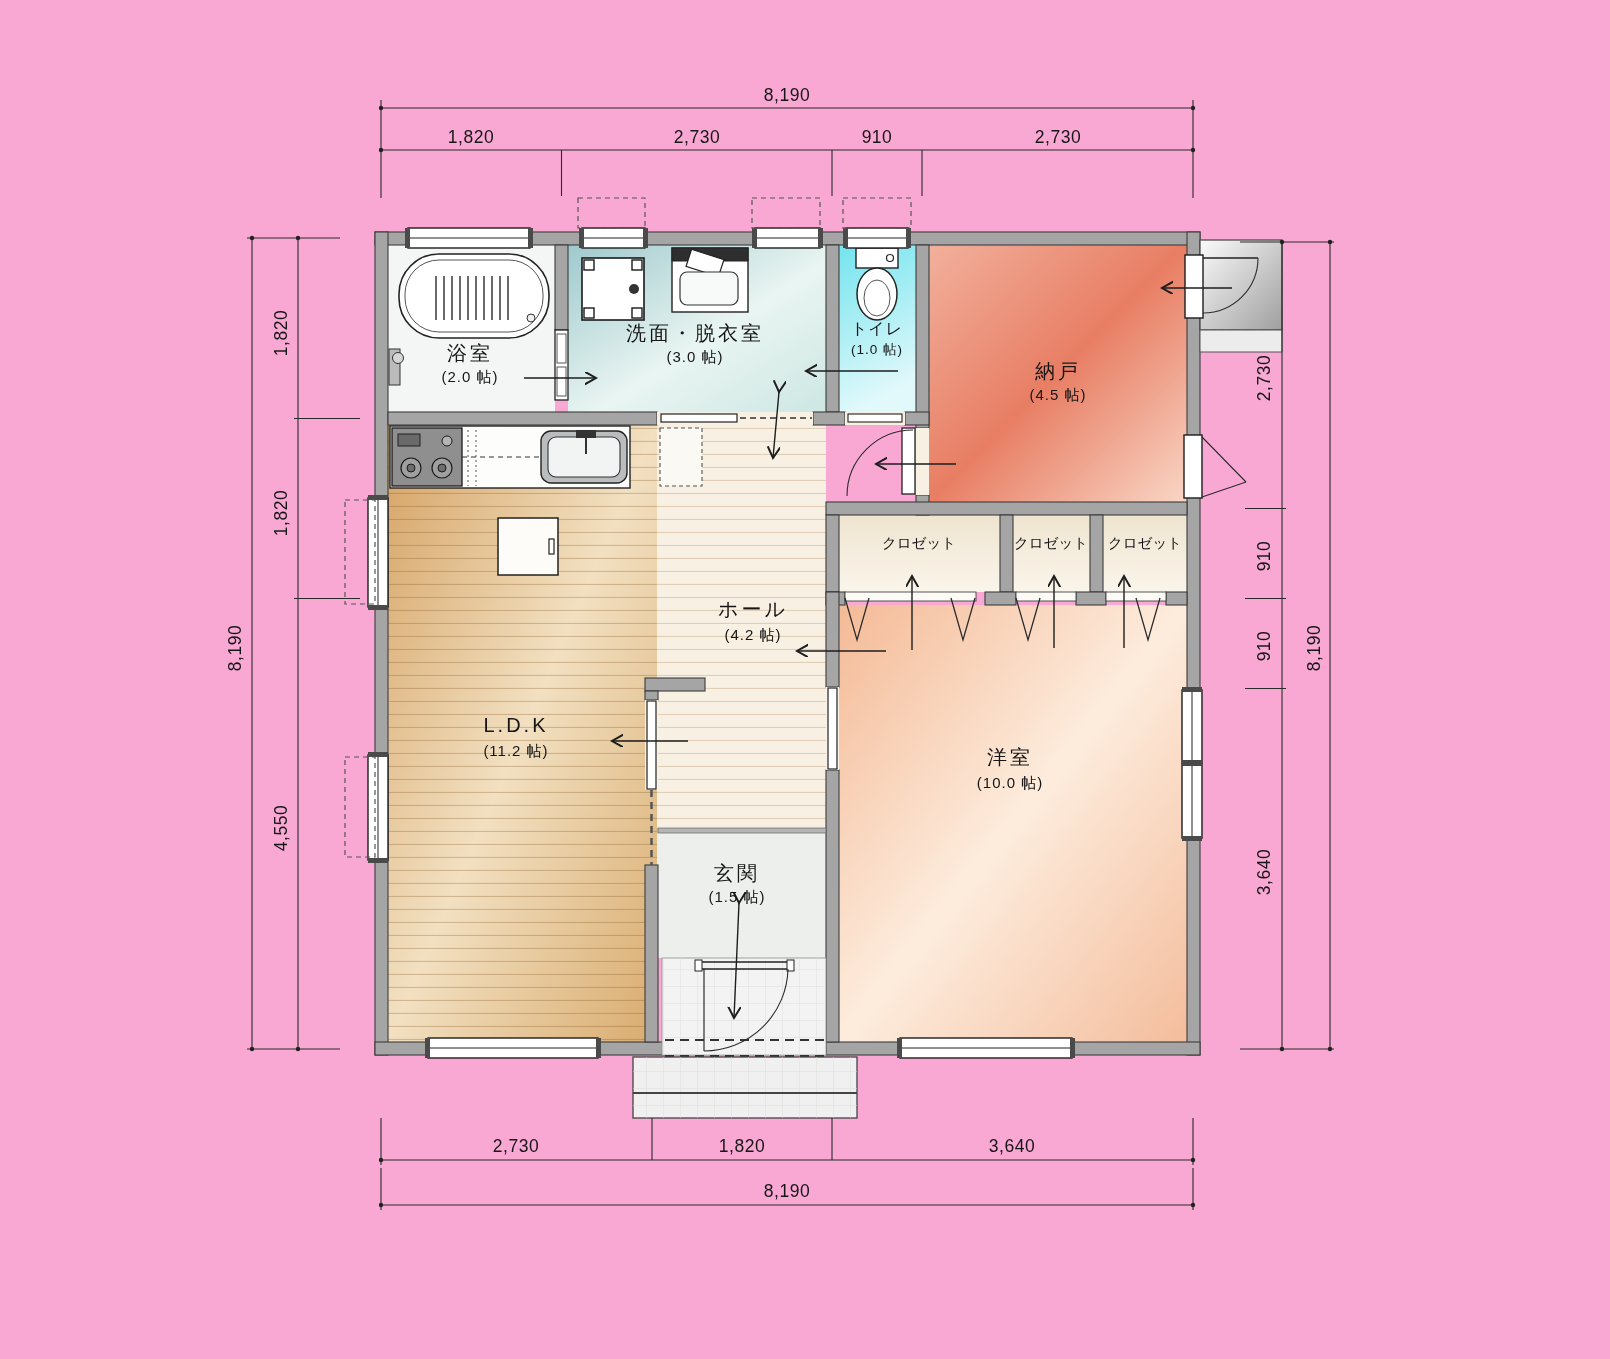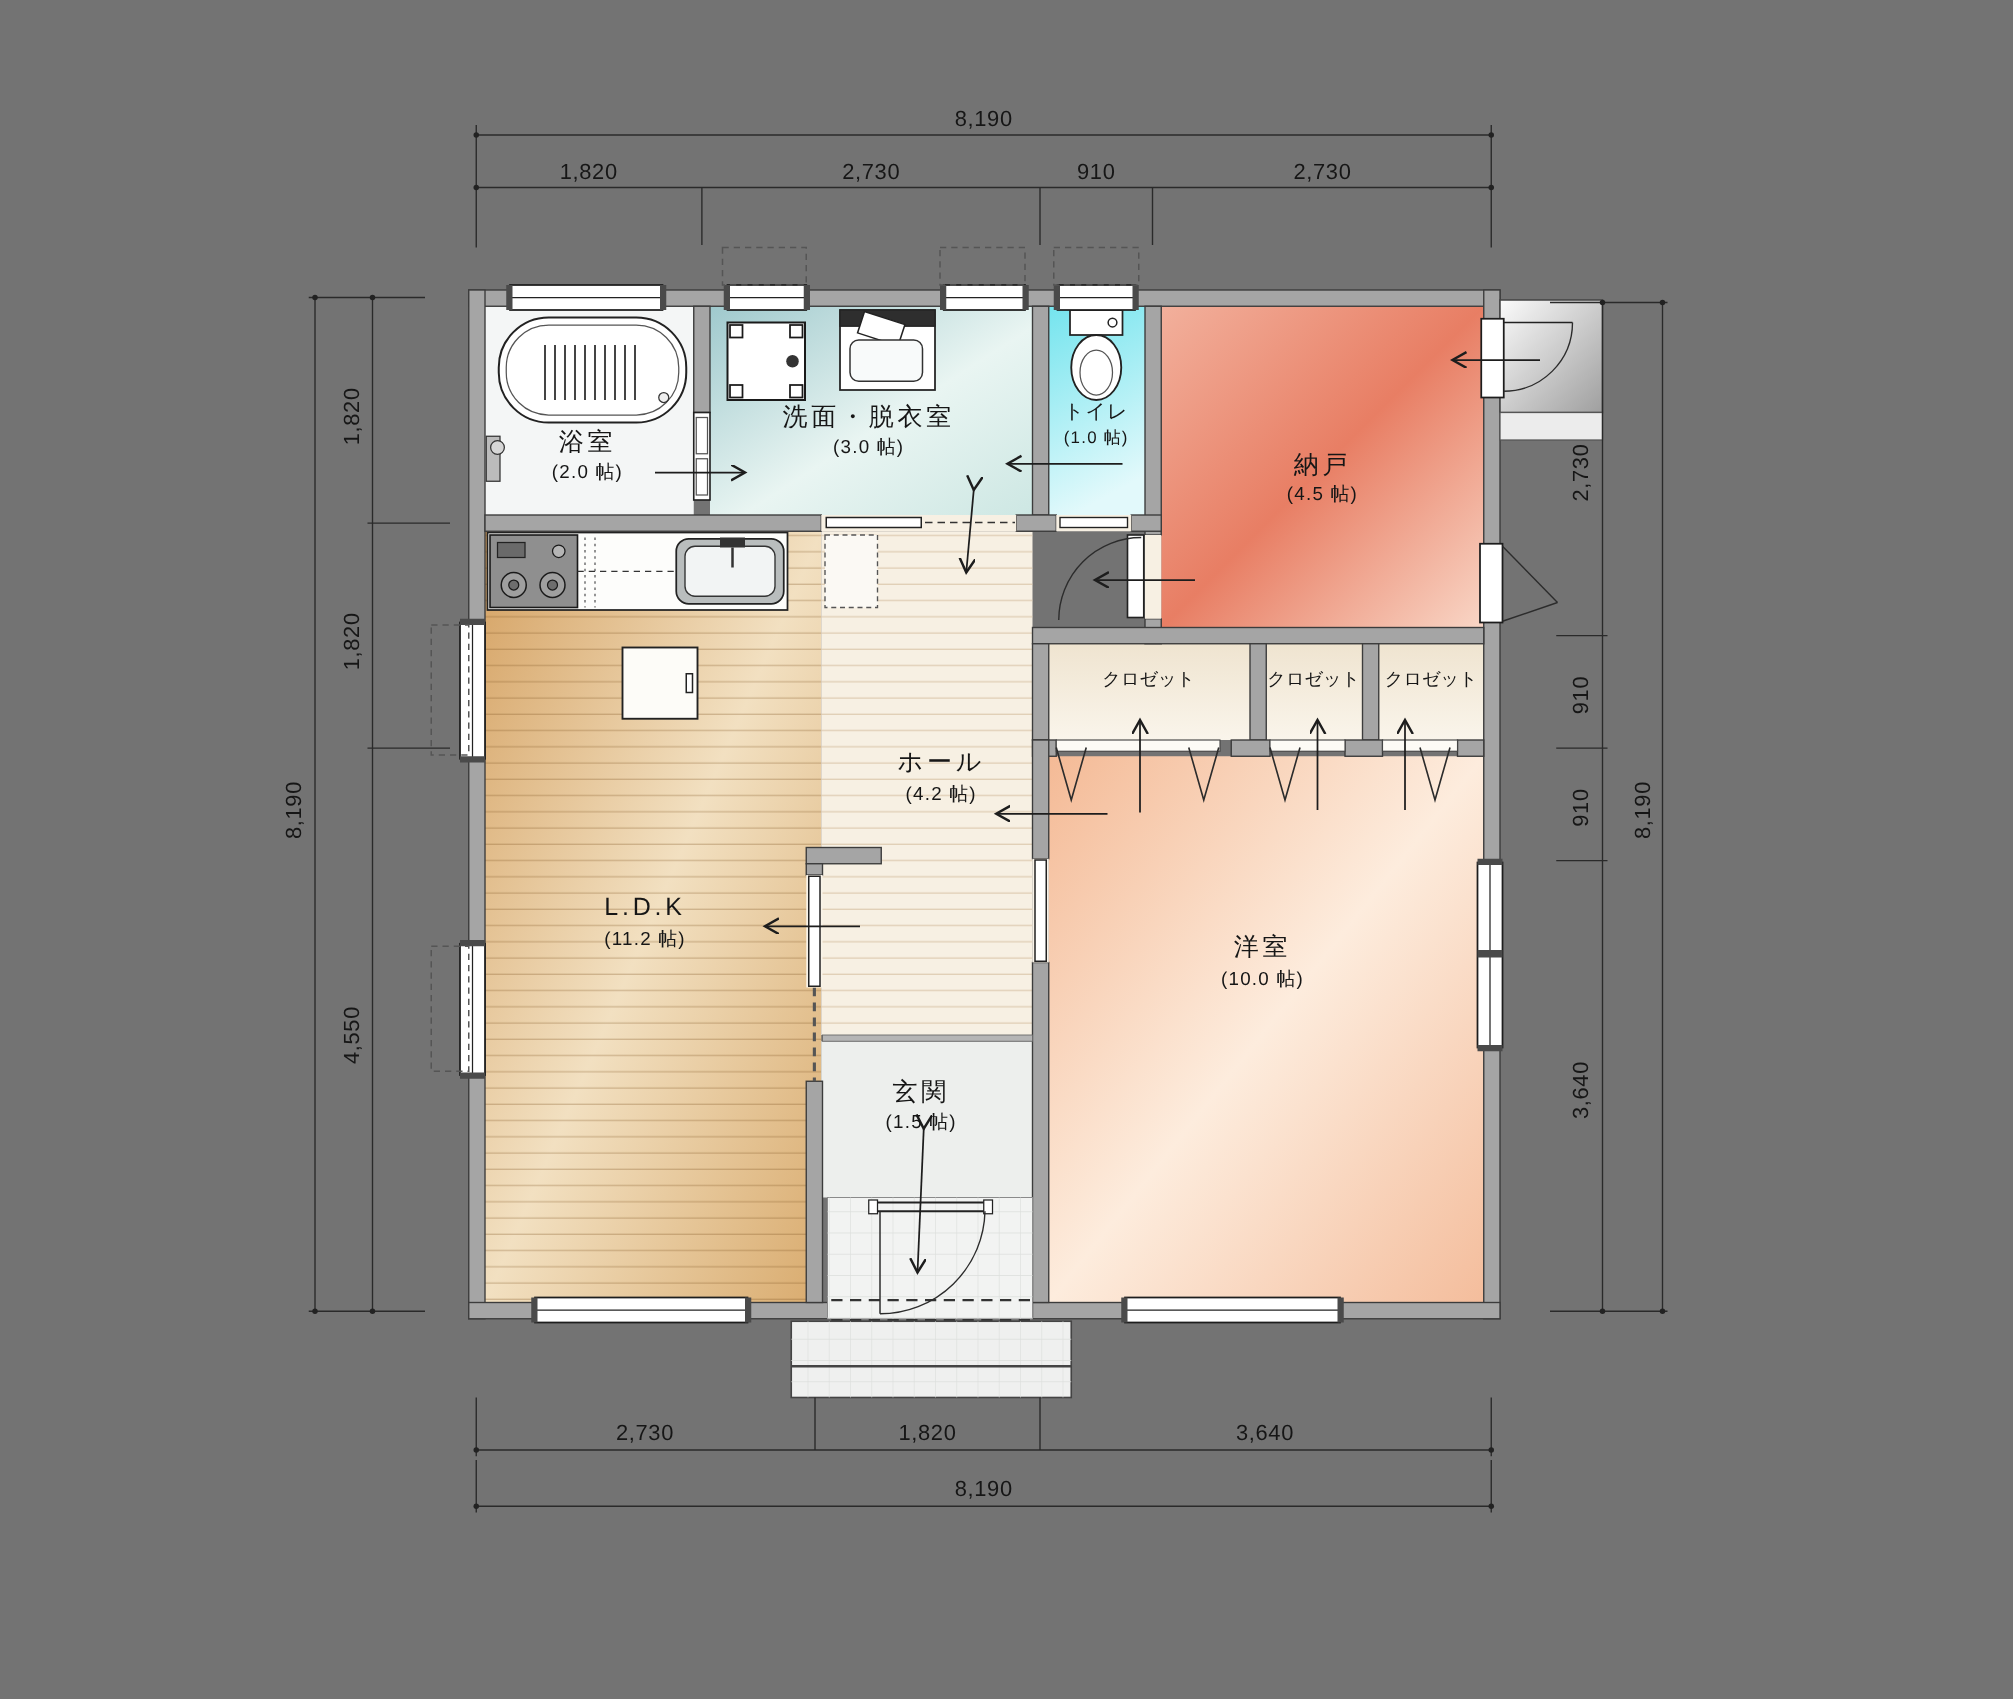--- a/index.html
+++ b/index.html
@@ -1,16 +1,16 @@
 <!DOCTYPE html>
 <html><head>
 <meta charset="utf-8">
 <style>
   html,body{margin:0;padding:0;background:#ffffff;}
-  .wrap{width:1610px;height:1359px;background:#737373;overflow:hidden;}
+  .wrap{width:1610px;height:1359px;background:#f9a8d4;overflow:hidden;}
   svg{display:block;}
   text{font-family:"Liberation Sans","DejaVu Sans",sans-serif;fill:#161616;text-anchor:middle;}
   .dim{font-size:17.5px;letter-spacing:.5px;}
   .rname{font-size:20px;letter-spacing:3px;}
   .rsize{font-size:15px;letter-spacing:1px;}
   .cname{font-size:14.5px;}
   .wall{fill:#a5a5a5;stroke:#3c3c3c;stroke-width:1.1;}
   .win{fill:#ffffff;stroke:#1d1d1d;stroke-width:1.4;}
   .cap{fill:#4a4a4a;stroke:none;}
   .arc{fill:none;stroke:#2c2c2c;stroke-width:1.1;}

